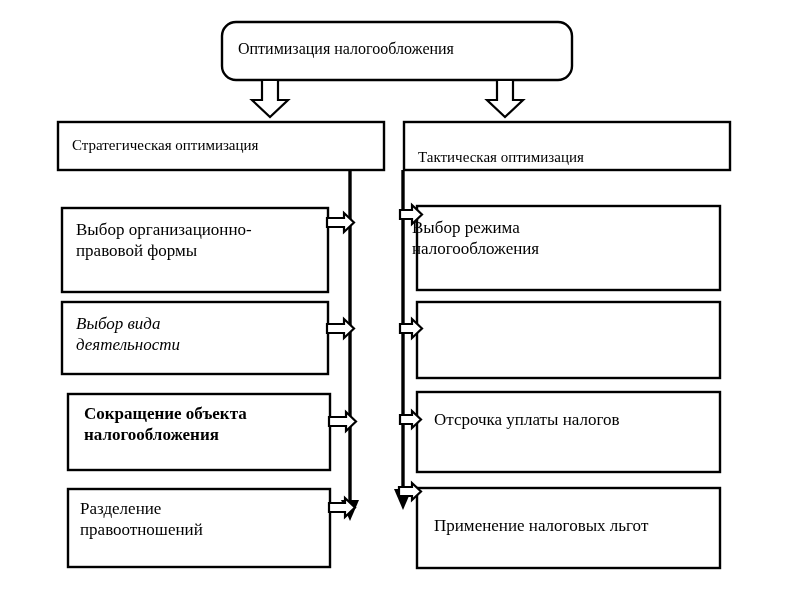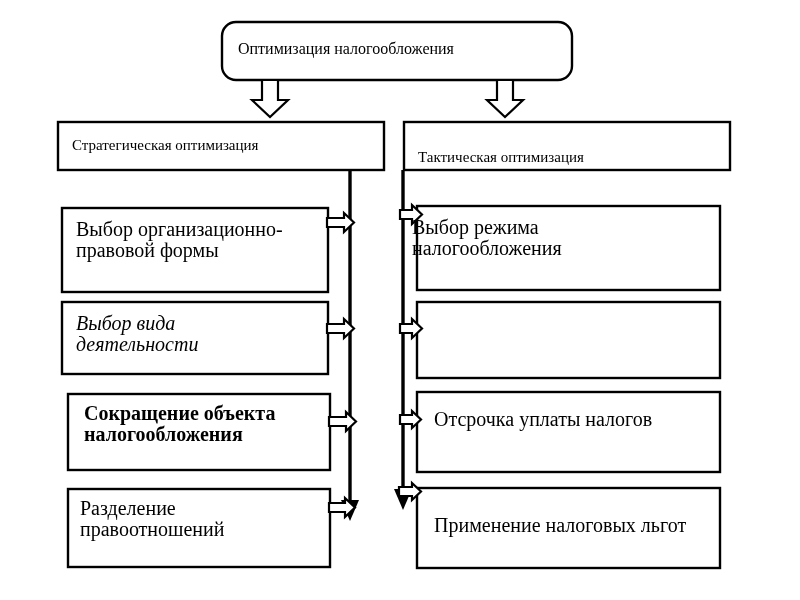--- a/index.html
+++ b/index.html
@@ -50,21 +50,21 @@
   .hollow-arrow {
     fill: #ffffff;
     stroke: #000000;
     stroke-width: 2.2;
     stroke-linejoin: miter;
   }
   .node-label {
     position: absolute;
     color: #000000;
     font-family: "Liberation Serif", "DejaVu Serif", serif;
-    font-size: 20px;
+    font-size: 17px;
     line-height: 21px;
     white-space: pre-line;
     pointer-events: none;
   }
   .node-label.root-label {
     font-size: 16px;
     text-align: left;
   }
   .node-label.branch-label {
     font-size: 15px;

